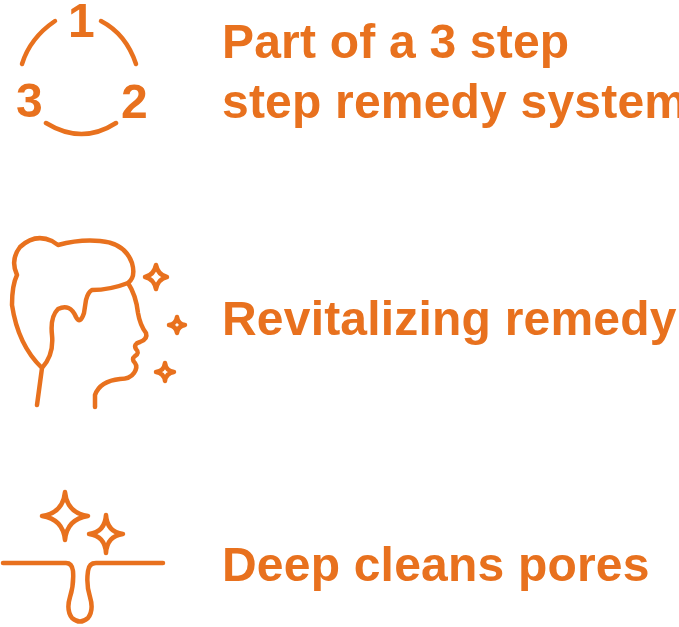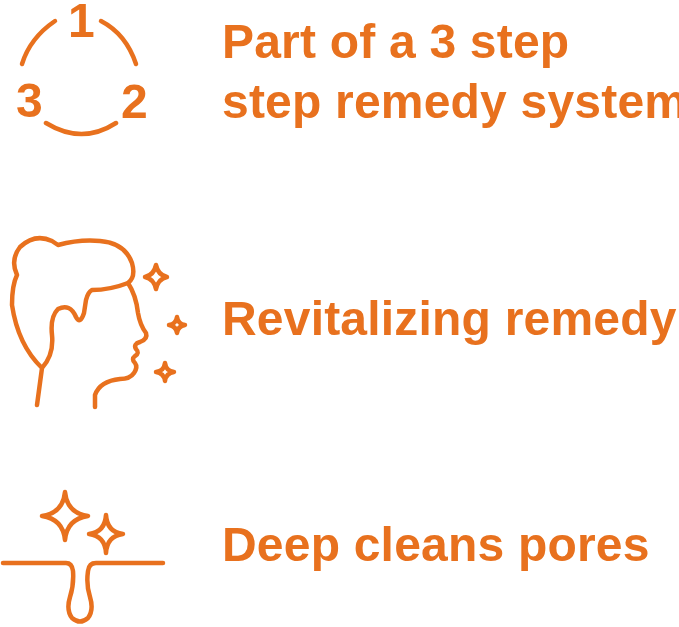--- a/index.html
+++ b/index.html
@@ -68,16 +68,16 @@
   <div class="icon">
     <svg width="180" height="142" viewBox="0 0 180 142">
 
       <path class="stroke" d="M65 7 Q67 28 88 31 Q67 34 65 55 Q63 34 42 31 Q63 28 65 7 Z"></path>
 
       <path class="stroke" d="M106 30 Q107 47 123 49 Q107 51 106 68 Q105 51 89 49 Q105 47 106 30 Z"></path>
 
       <path class="stroke" d="M3 78 L66 78 Q72 78 73 86 Q74 100 70 112 Q66 125 72 133 Q80 140 88 133 Q94 125 90 112 Q86 100 88 86 Q89 78 96 78 L163 78"></path>
     </svg>
   </div>
-  <div class="label" style="top:30px;">
+  <div class="label" style="top:50px;">
     <div>Deep cleans pores</div>
   </div>
 </div>
 
 </body></html>

